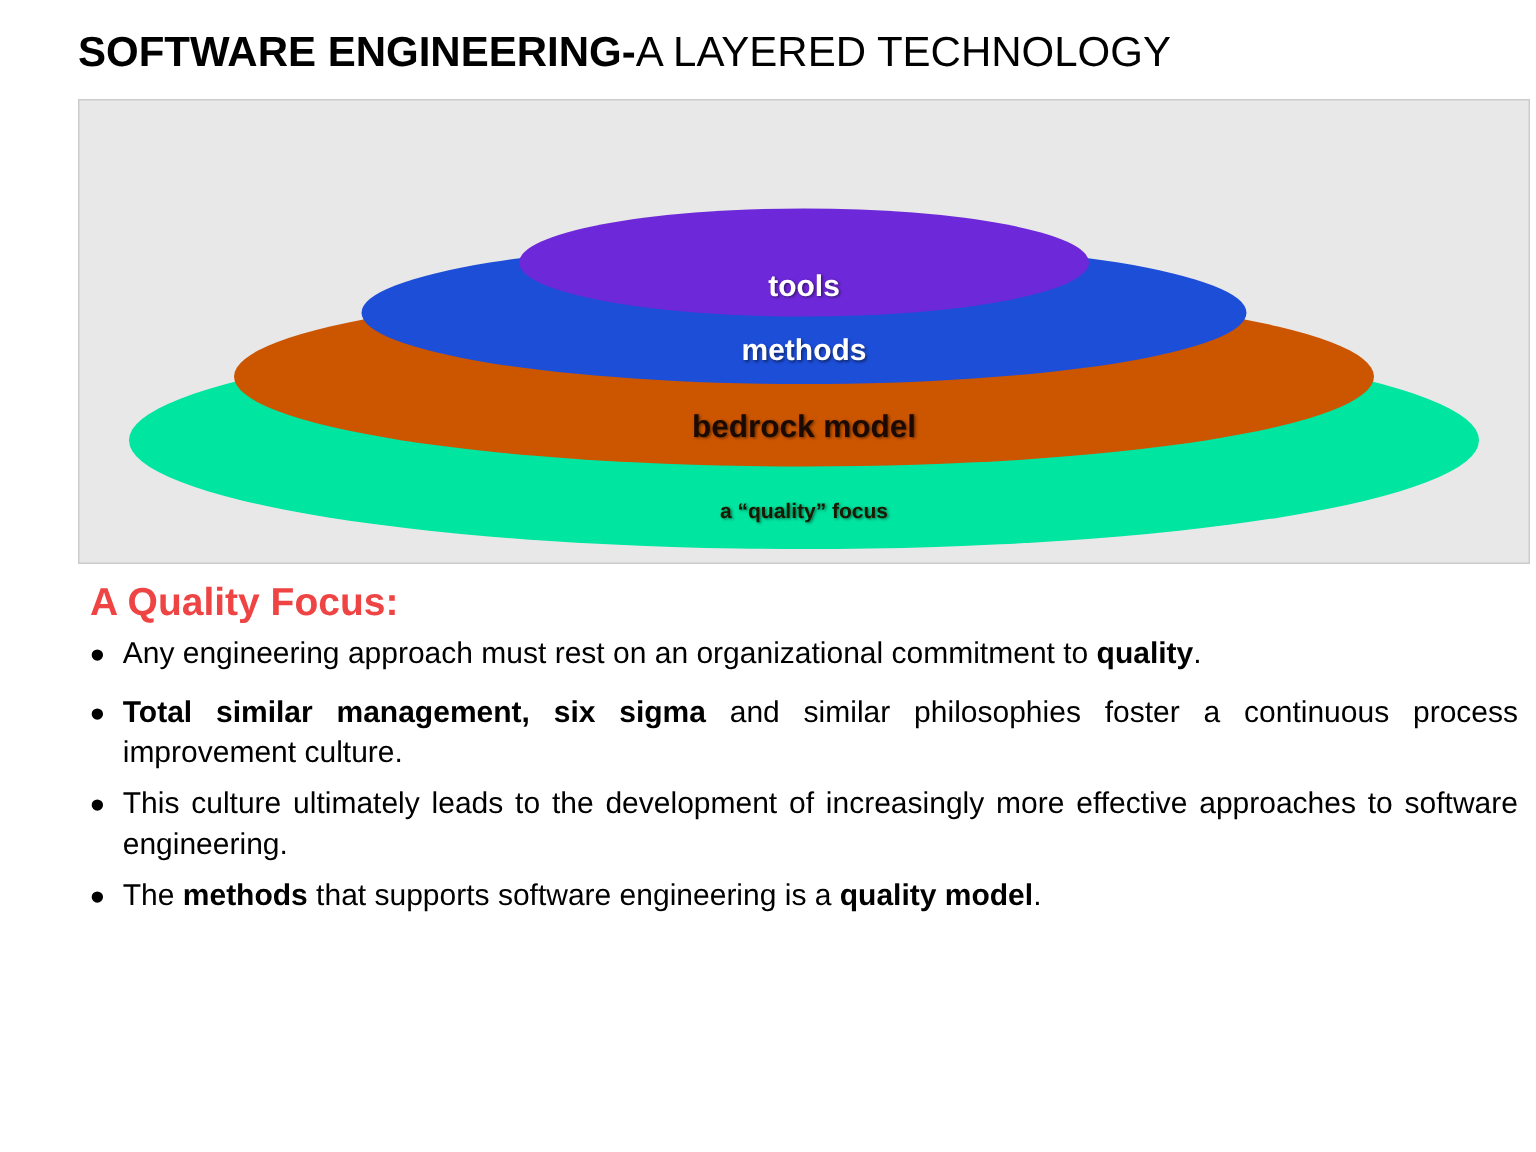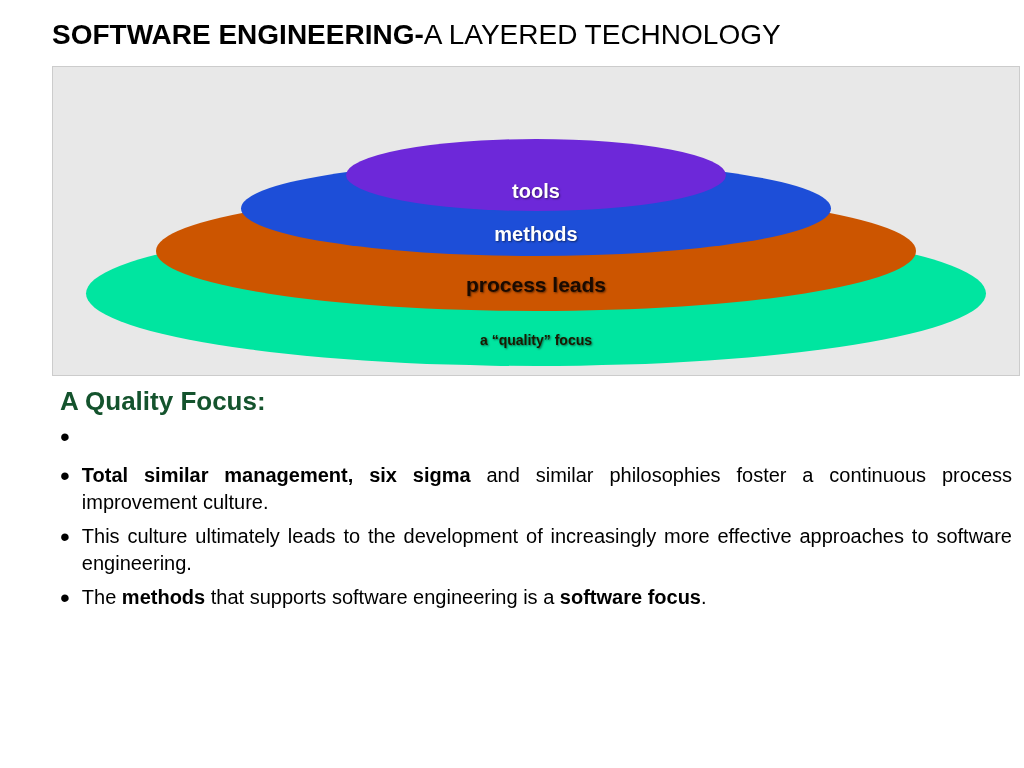--- a/index.html
+++ b/index.html
@@ -141,21 +141,21 @@
     .content-area {
       padding: 0 8px;
       flex: 1;
     }
 
     .section-title {
       font-size: 26px;
       font-weight: bold;
       font-family: Arial, sans-serif;
       margin-bottom: 6px;
-      color: #14532d;
+      color: #ef4444;
     }
 
     .bullet-list {
       list-style: none;
       padding: 0;
       margin: 0;
     }
 
     .bullet-list li {
       display: flex;
@@ -190,21 +190,21 @@
   </div>
 
   <div class="diagram-area">
     <div class="layers-container">
 
       <div class="layer layer-quality">
         <span class="layer-label">a “quality” focus</span>
       </div>
 
       <div class="layer layer-process">
-        <span class="layer-label">process leads</span>
+        <span class="layer-label">bedrock model</span>
       </div>
 
       <div class="layer layer-methods">
         <span class="layer-label">methods</span>
       </div>
 
       <div class="layer layer-tools">
         <span class="layer-label">tools</span>
       </div>
 
@@ -212,39 +212,42 @@
   </div>
 
   <div class="content-area">
 
     <div class="section-title">A Quality Focus:</div>
 
     <ul class="bullet-list">
 
       <li>
         <span class="bullet-dot">•</span>
+        <span class="bullet-text">
+          Any engineering approach must rest on an organizational commitment to <strong>quality</strong>.
+        </span>
       </li>
 
       <li>
         <span class="bullet-dot">•</span>
         <span class="bullet-text">
           <strong>Total similar management, six sigma</strong> and similar philosophies foster a continuous process improvement culture.
         </span>
       </li>
 
       <li>
         <span class="bullet-dot">•</span>
         <span class="bullet-text">
           This culture ultimately leads to the development of increasingly more effective approaches to software engineering.
         </span>
       </li>
 
       <li>
         <span class="bullet-dot">•</span>
         <span class="bullet-text">
-          The <strong>methods</strong> that supports software engineering is a <strong>software focus</strong>.
+          The <strong>methods</strong> that supports software engineering is a <strong>quality model</strong>.
         </span>
       </li>
 
     </ul>
   </div>
 
 </div>
 
 </body></html>

